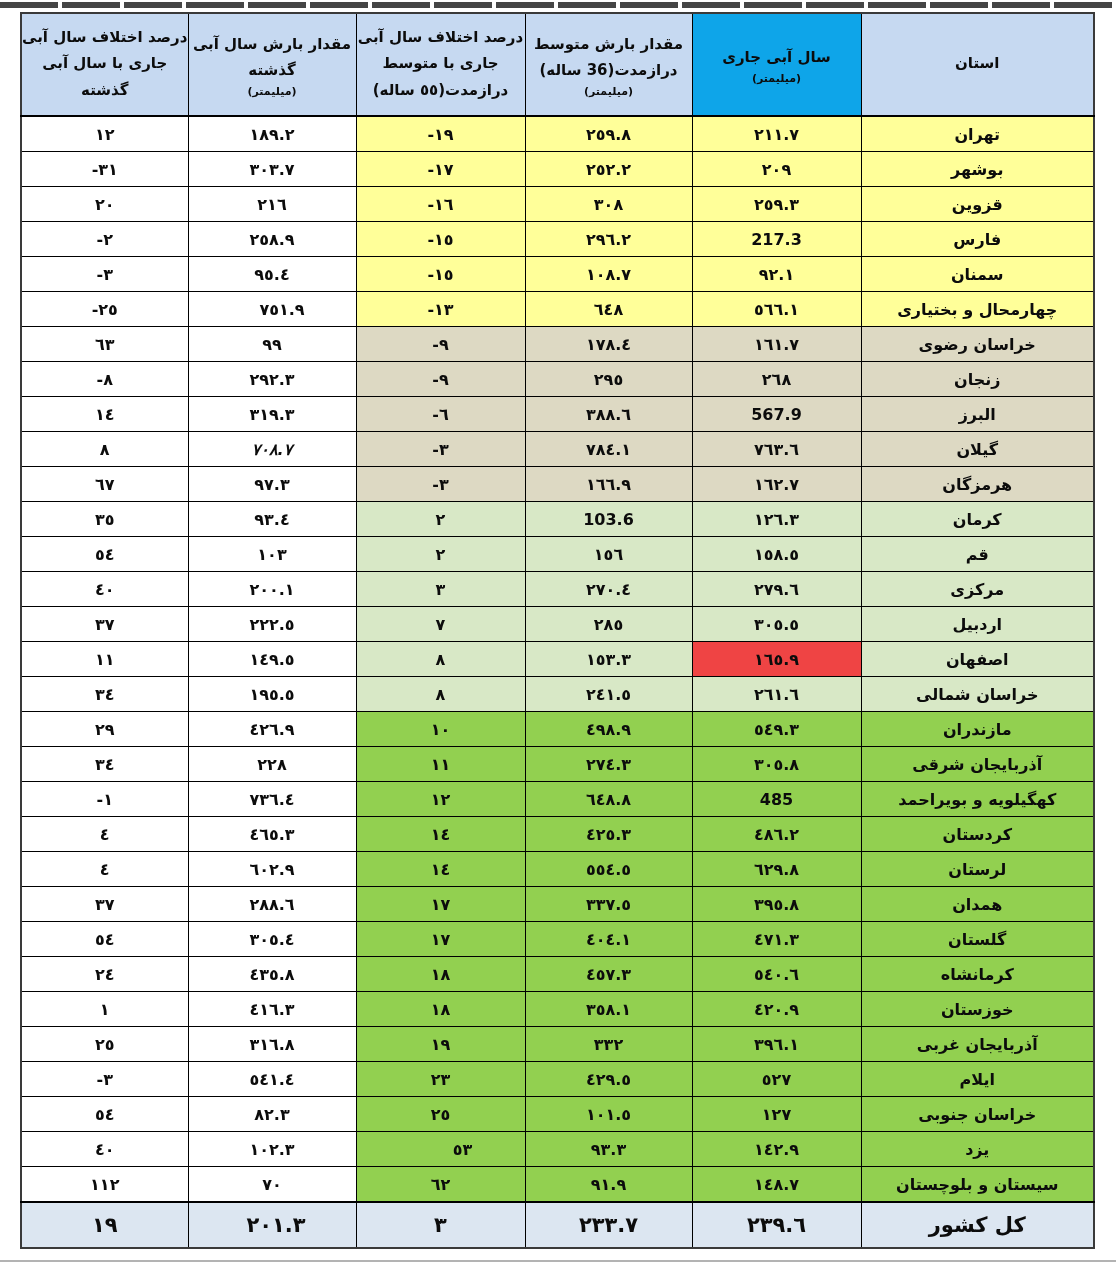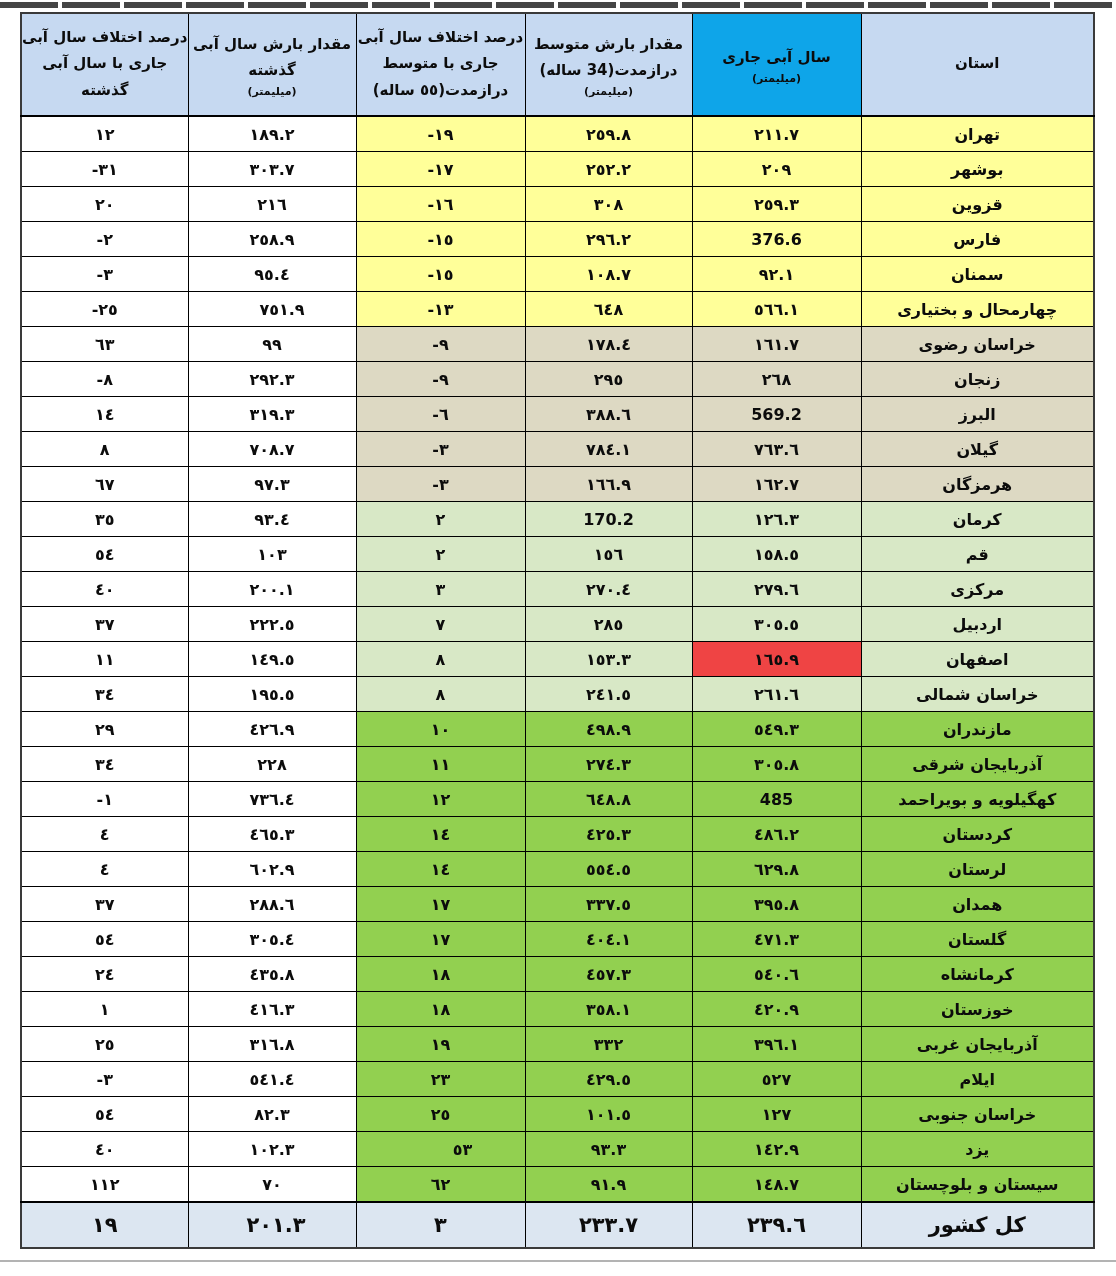--- a/index.html
+++ b/index.html
@@ -82,21 +82,21 @@
         <th style="background: rgb(198, 217, 241);">
           <div class="h-main">استان</div>
           <div class="h-sub"></div>
         </th>
         <th style="background: #0ea5e9; text-align: center;">
           <div class="h-main">سال آبی جاری</div>
           <div class="h-sub">(میلیمتر)</div>
         </th>
         <th style="background: rgb(198, 217, 241);">
           <div class="h-main">مقدار بارش متوسط
-درازمدت(34 ساله)</div>
+درازمدت(36 ساله)</div>
           <div class="h-sub">(میلیمتر)</div>
         </th>
         <th style="background: rgb(198, 217, 241);">
           <div class="h-main">درصد اختلاف سال آبی
 جاری با متوسط
 درازمدت(٥٥ ساله)</div>
           <div class="h-sub"></div>
         </th>
         <th style="background: rgb(198, 217, 241);">
           <div class="h-main">مقدار بارش سال آبی
@@ -130,21 +130,21 @@
         <tr>
           <td style="background: rgb(255, 255, 153);">قزوین</td>
           <td style="background: rgb(255, 255, 153);"><span dir="ltr">٢٥٩.٣</span></td>
           <td style="background: rgb(255, 255, 153);"><span dir="ltr">٣٠٨</span></td>
           <td style="background: rgb(255, 255, 153);"><span dir="ltr">-١٦</span></td>
           <td style="background: rgb(255, 255, 255);"><span dir="ltr">٢١٦</span></td>
           <td style="background: rgb(255, 255, 255);"><span dir="ltr">٢٠</span></td>
         </tr>
         <tr>
           <td style="background: rgb(255, 255, 153);">فارس</td>
-          <td style="background: rgb(255, 255, 153);"><span dir="ltr">376.6</span></td>
+          <td style="background: rgb(255, 255, 153);"><span dir="ltr">217.3</span></td>
           <td style="background: rgb(255, 255, 153);"><span dir="ltr">٢٩٦.٢</span></td>
           <td style="background: rgb(255, 255, 153);"><span dir="ltr">-١٥</span></td>
           <td style="background: rgb(255, 255, 255);"><span dir="ltr">٢٥٨.٩</span></td>
           <td style="background: rgb(255, 255, 255);"><span dir="ltr">-٢</span></td>
         </tr>
         <tr>
           <td style="background: rgb(255, 255, 153);">سمنان</td>
           <td style="background: rgb(255, 255, 153);"><span dir="ltr">٩٢.١</span></td>
           <td style="background: rgb(255, 255, 153);"><span dir="ltr">١٠٨.٧</span></td>
           <td style="background: rgb(255, 255, 153);"><span dir="ltr">-١٥</span></td>
@@ -170,46 +170,46 @@
         <tr>
           <td style="background: rgb(221, 217, 195);">زنجان</td>
           <td style="background: rgb(221, 217, 195);"><span dir="ltr">٢٦٨</span></td>
           <td style="background: rgb(221, 217, 195);"><span dir="ltr">٢٩٥</span></td>
           <td style="background: rgb(221, 217, 195);"><span dir="ltr">-٩</span></td>
           <td style="background: rgb(255, 255, 255);"><span dir="ltr">٢٩٢.٣</span></td>
           <td style="background: rgb(255, 255, 255);"><span dir="ltr">-٨</span></td>
         </tr>
         <tr>
           <td style="background: rgb(221, 217, 195);">البرز</td>
-          <td style="background: rgb(221, 217, 195);"><span dir="ltr">569.2</span></td>
+          <td style="background: rgb(221, 217, 195);"><span dir="ltr">567.9</span></td>
           <td style="background: rgb(221, 217, 195);"><span dir="ltr">٣٨٨.٦</span></td>
           <td style="background: rgb(221, 217, 195);"><span dir="ltr">-٦</span></td>
           <td style="background: rgb(255, 255, 255);"><span dir="ltr">٣١٩.٣</span></td>
           <td style="background: rgb(255, 255, 255);"><span dir="ltr">١٤</span></td>
         </tr>
         <tr>
           <td style="background: rgb(221, 217, 195);">گیلان</td>
           <td style="background: rgb(221, 217, 195);"><span dir="ltr">٧٦٣.٦</span></td>
           <td style="background: rgb(221, 217, 195);"><span dir="ltr">٧٨٤.١</span></td>
           <td style="background: rgb(221, 217, 195);"><span dir="ltr">-٣</span></td>
-          <td style="background: rgb(255, 255, 255);"><span dir="ltr">٧٠٨.٧</span></td>
+          <td style="background: rgb(255, 255, 255); font-style: italic;"><span dir="ltr">٧٠٨.٧</span></td>
           <td style="background: rgb(255, 255, 255);"><span dir="ltr">٨</span></td>
         </tr>
         <tr>
           <td style="background: rgb(221, 217, 195);">هرمزگان</td>
           <td style="background: rgb(221, 217, 195);"><span dir="ltr">١٦٢.٧</span></td>
           <td style="background: rgb(221, 217, 195);"><span dir="ltr">١٦٦.٩</span></td>
           <td style="background: rgb(221, 217, 195);"><span dir="ltr">-٣</span></td>
           <td style="background: rgb(255, 255, 255);"><span dir="ltr">٩٧.٣</span></td>
           <td style="background: rgb(255, 255, 255);"><span dir="ltr">٦٧</span></td>
         </tr>
         <tr>
           <td style="background: rgb(216, 232, 198);">کرمان</td>
           <td style="background: rgb(216, 232, 198);"><span dir="ltr">١٢٦.٣</span></td>
-          <td style="background: rgb(216, 232, 198);"><span dir="ltr">170.2</span></td>
+          <td style="background: rgb(216, 232, 198);"><span dir="ltr">103.6</span></td>
           <td style="background: rgb(216, 232, 198);"><span dir="ltr">٢</span></td>
           <td style="background: rgb(255, 255, 255);"><span dir="ltr">٩٣.٤</span></td>
           <td style="background: rgb(255, 255, 255);"><span dir="ltr">٣٥</span></td>
         </tr>
         <tr>
           <td style="background: rgb(216, 232, 198);">قم</td>
           <td style="background: rgb(216, 232, 198);"><span dir="ltr">١٥٨.٥</span></td>
           <td style="background: rgb(216, 232, 198);"><span dir="ltr">١٥٦</span></td>
           <td style="background: rgb(216, 232, 198);"><span dir="ltr">٢</span></td>
           <td style="background: rgb(255, 255, 255);"><span dir="ltr">١٠٣</span></td>

